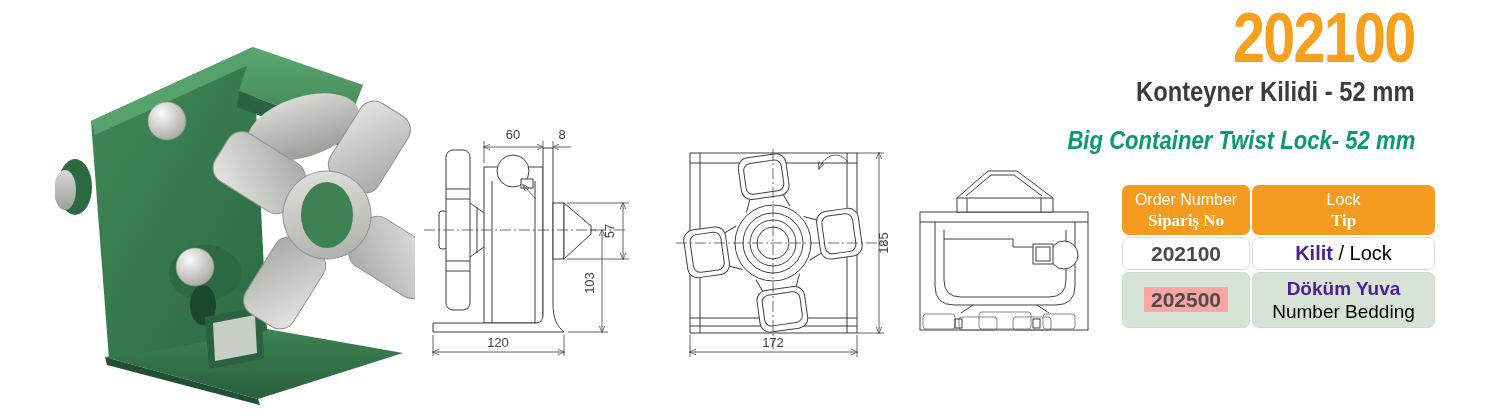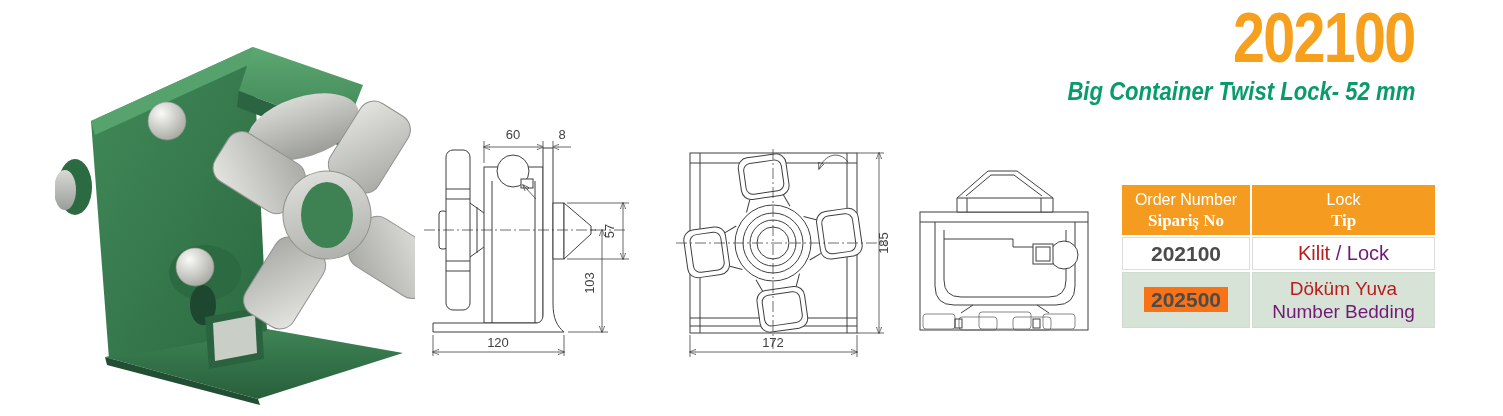--- a/index.html
+++ b/index.html
@@ -6,40 +6,40 @@
   #canvas{position:relative;width:1503px;height:416px;background:#fff;overflow:hidden;
           font-family:"Liberation Sans",sans-serif;}
   .abs{position:absolute;}
   
   #title-block{right:88px;top:6px;text-align:right;}
   .code-line{display:inline-block;font-size:70px;font-weight:bold;color:#F7A01E;
              line-height:.92;letter-spacing:-2px;transform:scaleX(.82);transform-origin:100% 50%;}
   .name-tr{margin-top:9px;}
   .name-tr span{display:inline-block;font-size:27px;font-weight:bold;color:#3B3B3A;
                 line-height:1;transform:scaleX(.88);transform-origin:100% 50%;}
-  .name-en{margin-top:8px;}
+  .name-en{margin-top:21px;}
   .name-en span{display:inline-block;font-size:26px;font-weight:bold;font-style:italic;color:#0A9B6A;
                 line-height:1;transform:scaleX(.85);transform-origin:100% 50%;}
   
   #order-table{left:1120px;top:183px;}
   table{border-collapse:separate;border-spacing:2px;}
-  td{vertical-align:middle;text-align:center;}
+  td{vertical-align:middle;text-align:center;border-radius:7px;}
   .hd{background:#F59C20;color:#fff;height:46px;padding:2px 6px;}
   .hd .l1{font-size:16px;line-height:21px;}
   .hd .l2{font-size:17px;font-weight:bold;line-height:22px;font-family:Liberation Serif, serif;}
   .c1{width:116px;}
   .c2{width:171px;}
   .bodycell{border:1px solid #DCDEDC;background:#fff;}
   .r1{height:29px;}
   .r2{height:52px;background:#D8E3D8 !important;border-color:#CWD;}
   td.r2{border:1px solid #D0DCD0;}
   .num{font-size:21px;font-weight:bold;color:#4B4B4A;}
-  .hl{background:#f97316;padding:1px 7px;}
-  .type-bold{font-size:20px;font-weight:normal;color:#b91c1c;}
-  .type-reg{font-size:20px;color:#701a75;}
+  .hl{background:#fca5a5;padding:1px 7px;}
+  .type-bold{font-size:20px;font-weight:bold;color:#4c1d95;}
+  .type-reg{font-size:20px;color:#000000;}
   .stack .type-bold{display:block;font-size:19px;line-height:23px;text-align:center;}
   .stack .type-reg{display:block;font-size:19px;line-height:23px;}
   
   .dwg path,.dwg rect,.dwg circle,.dwg line{stroke:#3F3F3F;stroke-width:1;fill:none;}
   .dwg .w{fill:#ffffff;}
   .dwg .cl{stroke-width:.75;stroke-dasharray:11 3 2 3;}
   .dwg .dim{stroke-width:.8;}
   .dwg text{font-family:"Liberation Sans",sans-serif;font-size:13px;fill:#3F3F3F;
             stroke:none;text-anchor:middle;}
   .dwg .shade{stroke:#6A6A6A;stroke-width:.8;}
@@ -223,20 +223,23 @@
       <rect x="64" y="152" width="52" height="17" rx="3" fill="#F1F1EF" class="shade"></rect>
       <rect x="40" y="159" width="7" height="9" fill="#B9B9B7" stroke="none"></rect>
       <rect x="118" y="159" width="7" height="9" fill="#B9B9B7" stroke="none"></rect>
     </g>
   </svg>
 
   <div class="abs" id="title-block">
     <div>
       <span class="code-line">202100</span>
     </div>
+    <div class="name-tr">
+      <span>Konteyner Kilidi - 52 mm</span>
+    </div>
     <div class="name-en">
       <span>Big Container Twist Lock- 52 mm</span>
     </div>
   </div>
 
   <div class="abs" id="order-table">
     <table>
       <tbody>
           <tr>
         <td class="hd c1">

